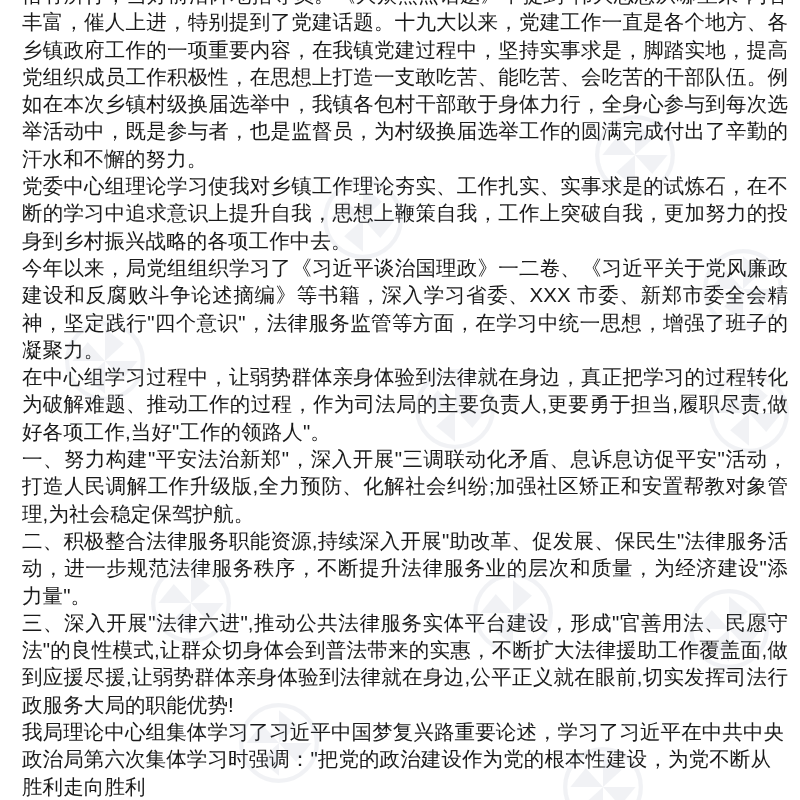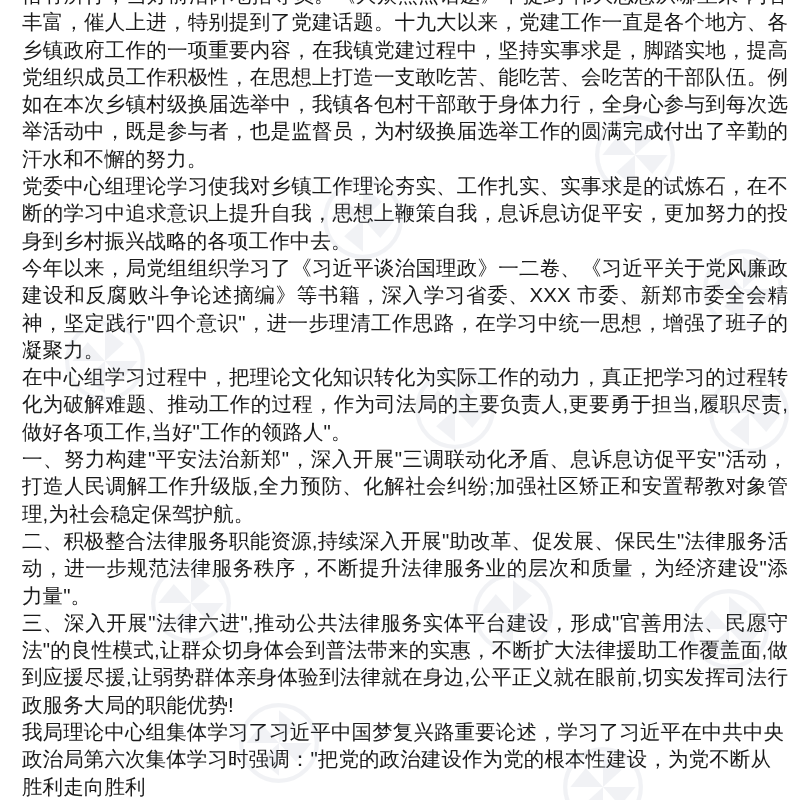--- a/index.html
+++ b/index.html
@@ -64,23 +64,23 @@
   }
   .doc-paragraph:last-child { text-align: left; }
 </style>
 </head>
 <body>
 
 <div id="doc-page">
 
   <article id="doc-body">
     <p class="doc-paragraph">悟有所行，当好前沿阵地指导员。《大众热点话题》中提到"伟大思想从哪里来"内容丰富，催人上进，特别提到了党建话题。十九大以来，党建工作一直是各个地方、各乡镇政府工作的一项重要内容，在我镇党建过程中，坚持实事求是，脚踏实地，提高党组织成员工作积极性，在思想上打造一支敢吃苦、能吃苦、会吃苦的干部队伍。例如在本次乡镇村级换届选举中，我镇各包村干部敢于身体力行，全身心参与到每次选举活动中，既是参与者，也是监督员，为村级换届选举工作的圆满完成付出了辛勤的汗水和不懈的努力。</p>
-    <p class="doc-paragraph">党委中心组理论学习使我对乡镇工作理论夯实、工作扎实、实事求是的试炼石，在不断的学习中追求意识上提升自我，思想上鞭策自我，息诉息访促平安，更加努力的投身到乡村振兴战略的各项工作中去。</p>
-    <p class="doc-paragraph">今年以来，局党组组织学习了《习近平谈治国理政》一二卷、《习近平关于党风廉政建设和反腐败斗争论述摘编》等书籍，深入学习省委、XXX 市委、新郑市委全会精神，坚定践行"四个意识"，进一步理清工作思路，在学习中统一思想，增强了班子的凝聚力。</p>
-    <p class="doc-paragraph">在中心组学习过程中，把理论文化知识转化为实际工作的动力，真正把学习的过程转化为破解难题、推动工作的过程，作为司法局的主要负责人,更要勇于担当,履职尽责,做好各项工作,当好"工作的领路人"。</p>
+    <p class="doc-paragraph">党委中心组理论学习使我对乡镇工作理论夯实、工作扎实、实事求是的试炼石，在不断的学习中追求意识上提升自我，思想上鞭策自我，工作上突破自我，更加努力的投身到乡村振兴战略的各项工作中去。</p>
+    <p class="doc-paragraph">今年以来，局党组组织学习了《习近平谈治国理政》一二卷、《习近平关于党风廉政建设和反腐败斗争论述摘编》等书籍，深入学习省委、XXX 市委、新郑市委全会精神，坚定践行"四个意识"，法律服务监管等方面，在学习中统一思想，增强了班子的凝聚力。</p>
+    <p class="doc-paragraph">在中心组学习过程中，让弱势群体亲身体验到法律就在身边，真正把学习的过程转化为破解难题、推动工作的过程，作为司法局的主要负责人,更要勇于担当,履职尽责,做好各项工作,当好"工作的领路人"。</p>
     <p class="doc-paragraph">一、努力构建"平安法治新郑"，深入开展"三调联动化矛盾、息诉息访促平安"活动，打造人民调解工作升级版,全力预防、化解社会纠纷;加强社区矫正和安置帮教对象管理,为社会稳定保驾护航。</p>
     <p class="doc-paragraph">二、积极整合法律服务职能资源,持续深入开展"助改革、促发展、保民生"法律服务活动，进一步规范法律服务秩序，不断提升法律服务业的层次和质量，为经济建设"添力量"。</p>
     <p class="doc-paragraph">三、深入开展"法律六进",推动公共法律服务实体平台建设，形成"官善用法、民愿守法"的良性模式,让群众切身体会到普法带来的实惠，不断扩大法律援助工作覆盖面,做到应援尽援,让弱势群体亲身体验到法律就在身边,公平正义就在眼前,切实发挥司法行政服务大局的职能优势!</p>
     <p class="doc-paragraph">我局理论中心组集体学习了习近平中国梦复兴路重要论述，学习了习近平在中共中央政治局第六次集体学习时强调："把党的政治建设作为党的根本性建设，为党不断从胜利走向胜利</p>
   </article>
 
   <div id="watermark-layer">
       <div class="watermark-mark" style="left: 592px; top: 112px; opacity: 0.1; color: rgb(125, 139, 163);">
         <svg viewBox="0 0 100 100" xmlns="http://www.w3.org/2000/svg">
           <circle cx="50" cy="50" r="44" fill="none" stroke="currentColor" stroke-width="5"></circle>

